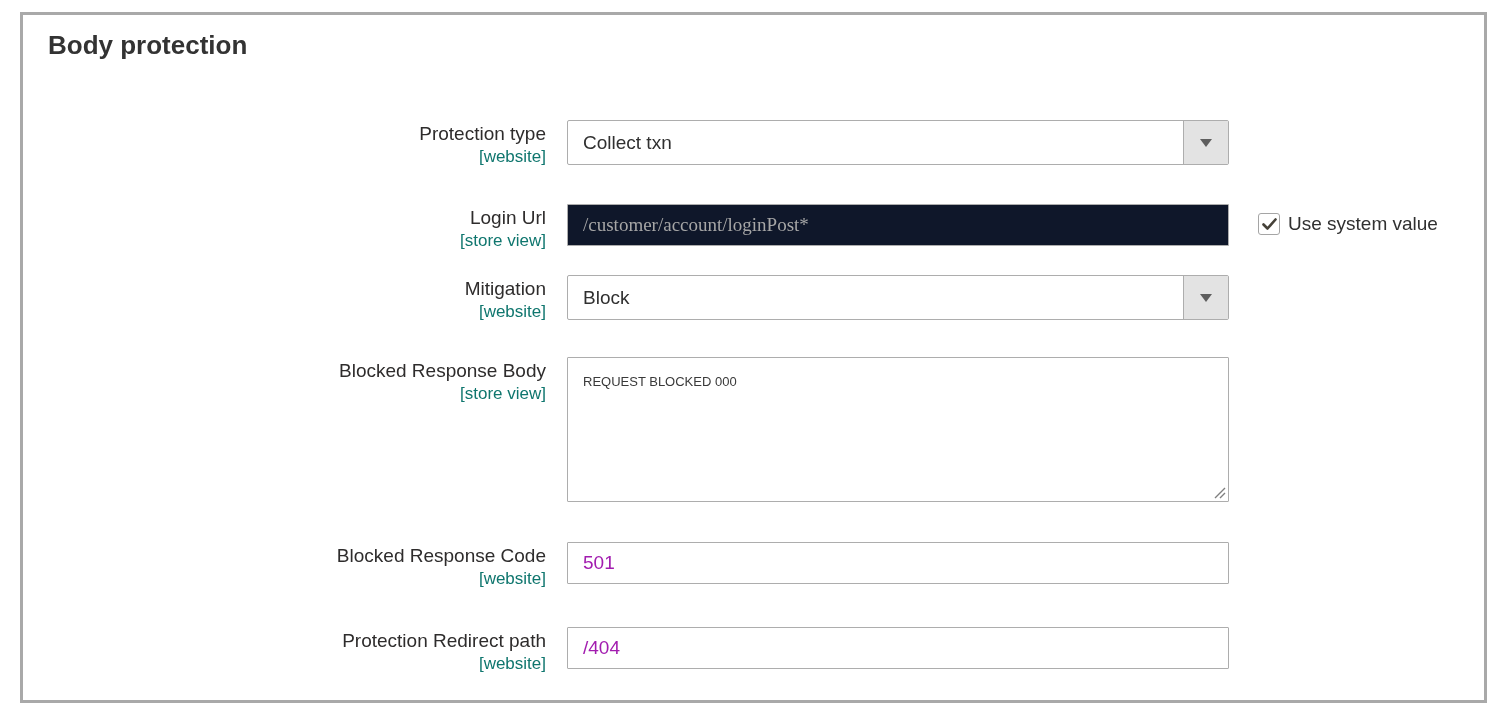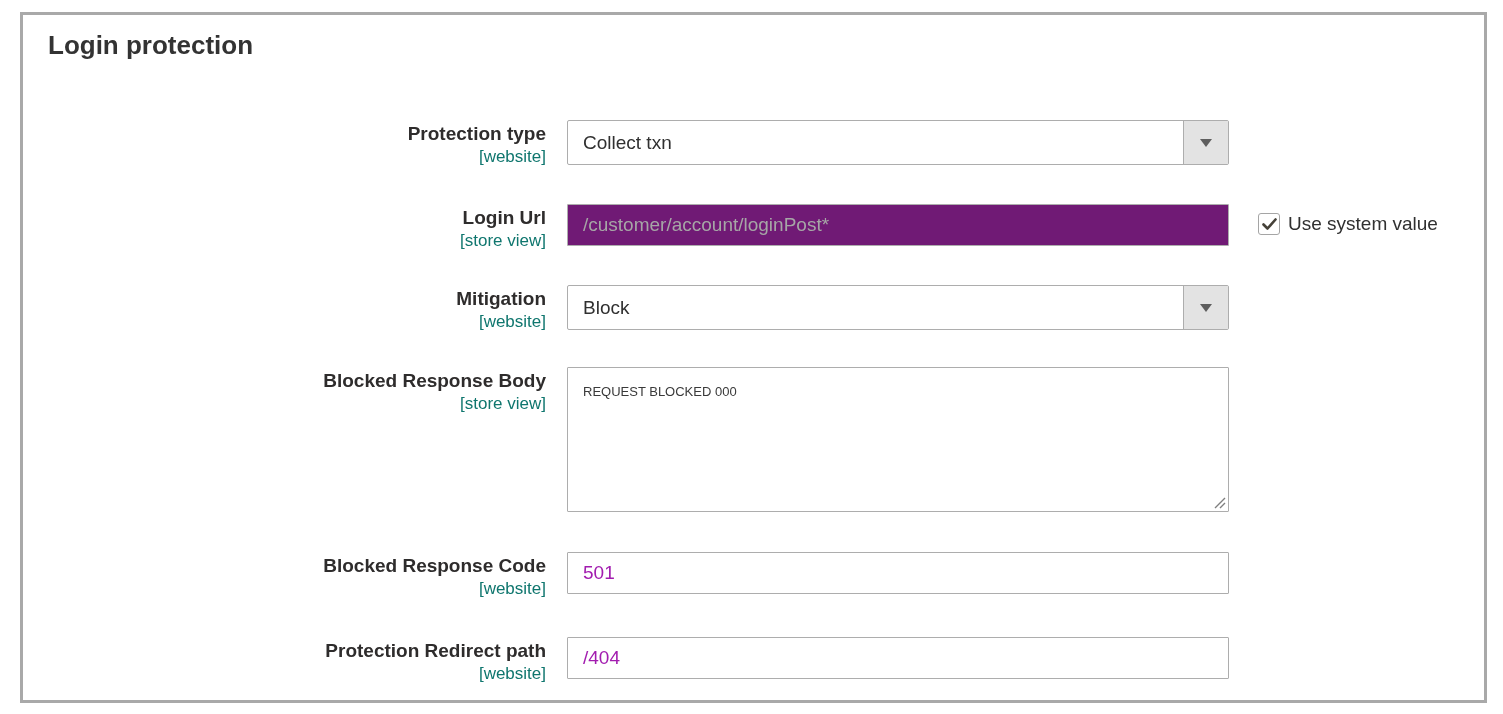--- a/index.html
+++ b/index.html
@@ -22,35 +22,35 @@
     line-height: 34px;
     font-weight: 700;
     color: #333333;
   }
   .form { margin-top: 58px; }
   .row {
     display: flex;
     align-items: flex-start;
   }
   .row-protection-type   { margin-bottom: 37px; }
-  .row-login-url         { margin-bottom: 34px; }
+  .row-login-url         { margin-bottom: 24px; }
   .row-mitigation        { margin-bottom: 35px; }
   .row-blocked-body      { margin-bottom: 40px; }
   .row-blocked-code      { margin-bottom: 38px; }
   .label-col {
     width: 523px;
     flex: 0 0 523px;
     text-align: right;
     padding-top: 2px;
   }
   .field-label {
     display: block;
     font-size: 19px;
     line-height: 24px;
-    font-weight: 700;
+    font-weight: 400;
     color: #2e2c2c;
   }
   .field-scope {
     display: block;
     font-size: 17px;
     line-height: 21px;
     font-weight: 400;
     color: #0f766e;
     text-align: right;
   }
@@ -98,23 +98,24 @@
     border: 1px solid #adadad;
     border-radius: 1px;
     background: #ffffff;
     padding: 0 15px;
     font-family: "Liberation Sans", "DejaVu Sans", sans-serif;
     font-size: 19px;
     color: #a21caf;
   }
   .text-input:disabled,
   .text-input.is-disabled {
-    background: #701a75;
+    background: #0f172a;
     color: #a6a6a6;
     border-color: #adadad;
+    font-family: Liberation Serif, serif;
   }
   
   .textarea-wrap { position: relative; width: 100%; }
   .textarea {
     display: block;
     width: 100%;
     height: 145px;
     border: 1px solid #adadad;
     border-radius: 1px;
     background: #ffffff;
@@ -154,21 +155,21 @@
     font-size: 19px;
     color: #303030;
     cursor: pointer;
     white-space: nowrap;
   }
 </style>
 </head>
 <body>
 
 <div class="panel">
-  <h2 class="section-title">Login protection</h2>
+  <h2 class="section-title">Body protection</h2>
 
   <div class="form">
 
     <div class="row row-protection-type">
       <div class="label-col">
         <span class="field-label">Protection type</span>
         <span class="field-scope">[website]</span>
       </div>
       <div class="control-col">
         <div class="select">

